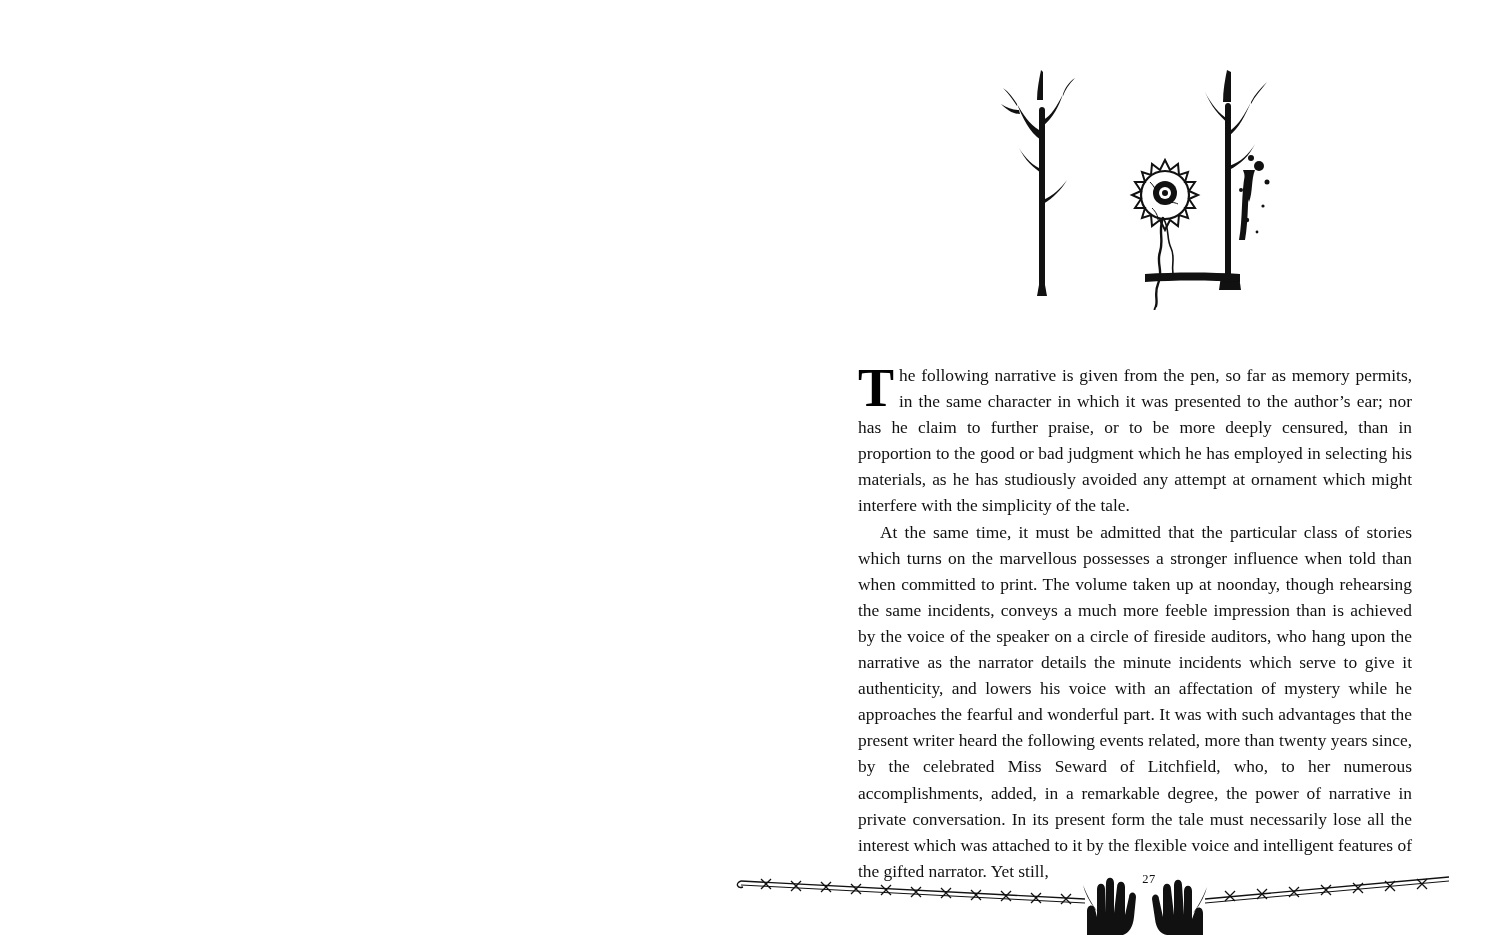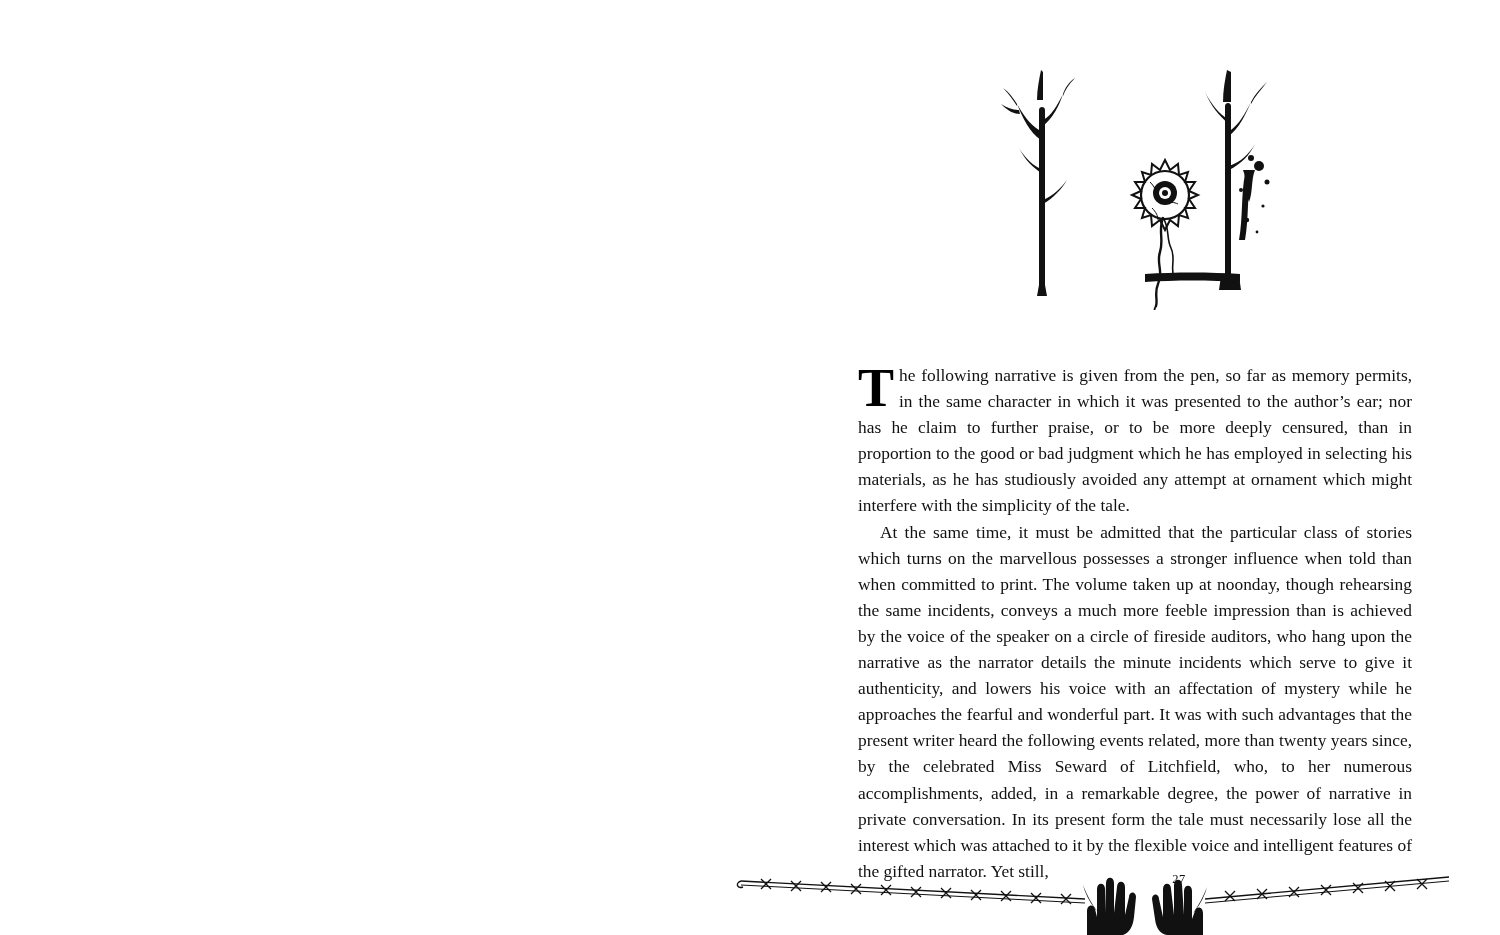--- a/index.html
+++ b/index.html
@@ -73,21 +73,21 @@
     position: absolute;
     left: 735px;
     top: 855px;
     width: 720px;
     height: 80px;
   }
   .footer-art svg { display: block; }
 
   .page-number {
     position: absolute;
-    left: 1164px;
+    left: 1134px;
     top: 872px;
     width: 30px;
     text-align: center;
     font-size: 12.5px;
     font-family: "Liberation Serif", serif;
     color: #111111;
     letter-spacing: 0.5px;
   }
 </style>
 </head>

